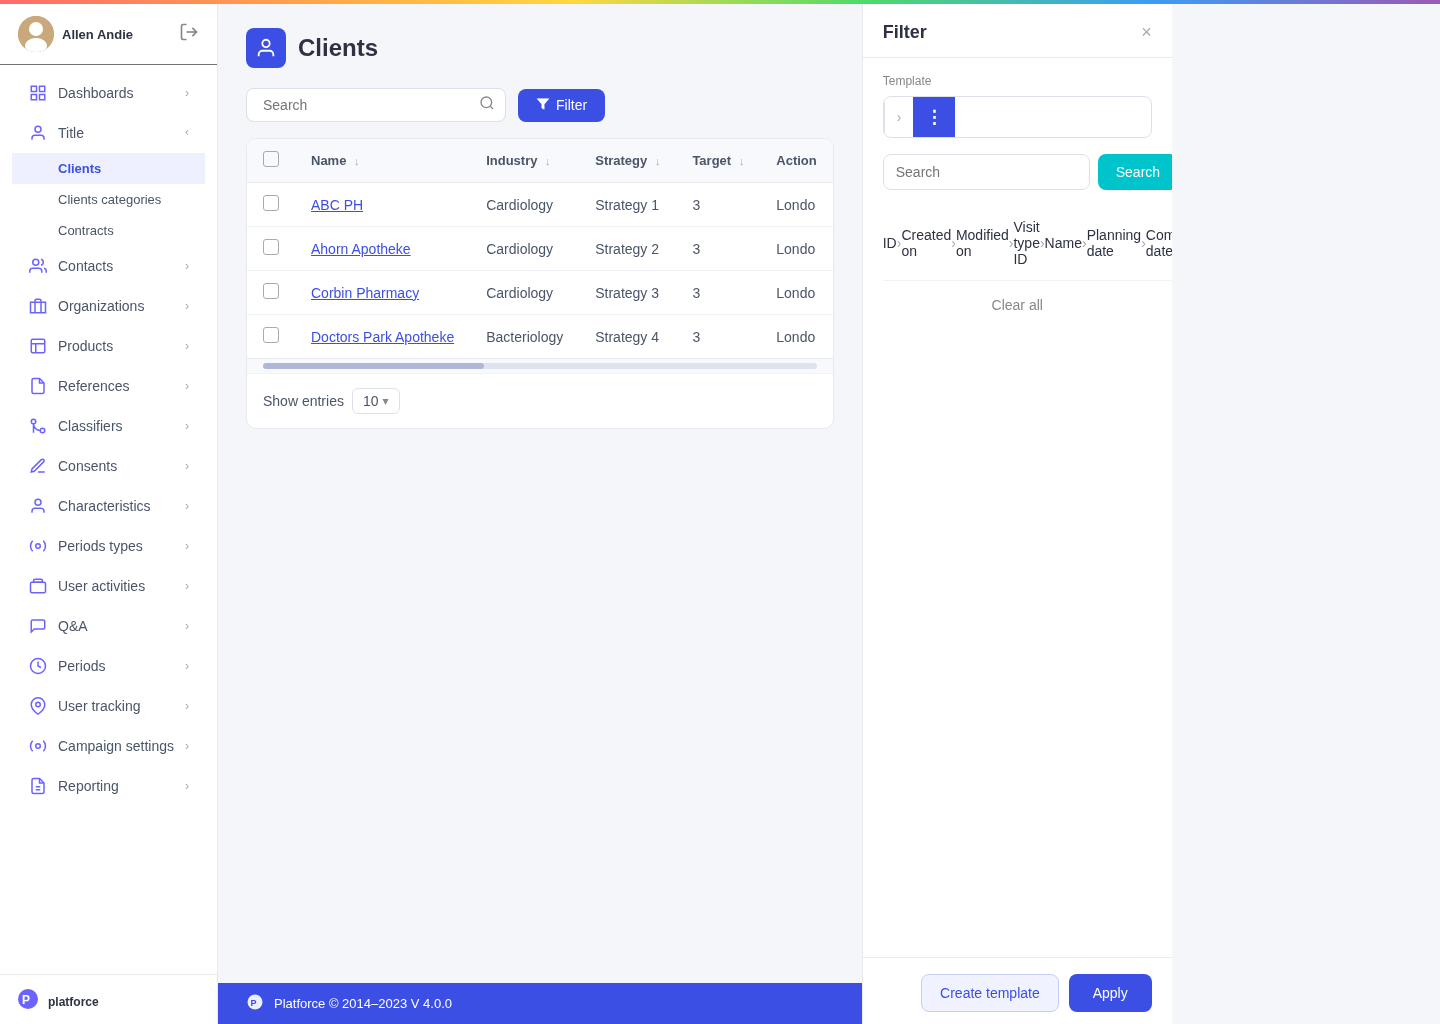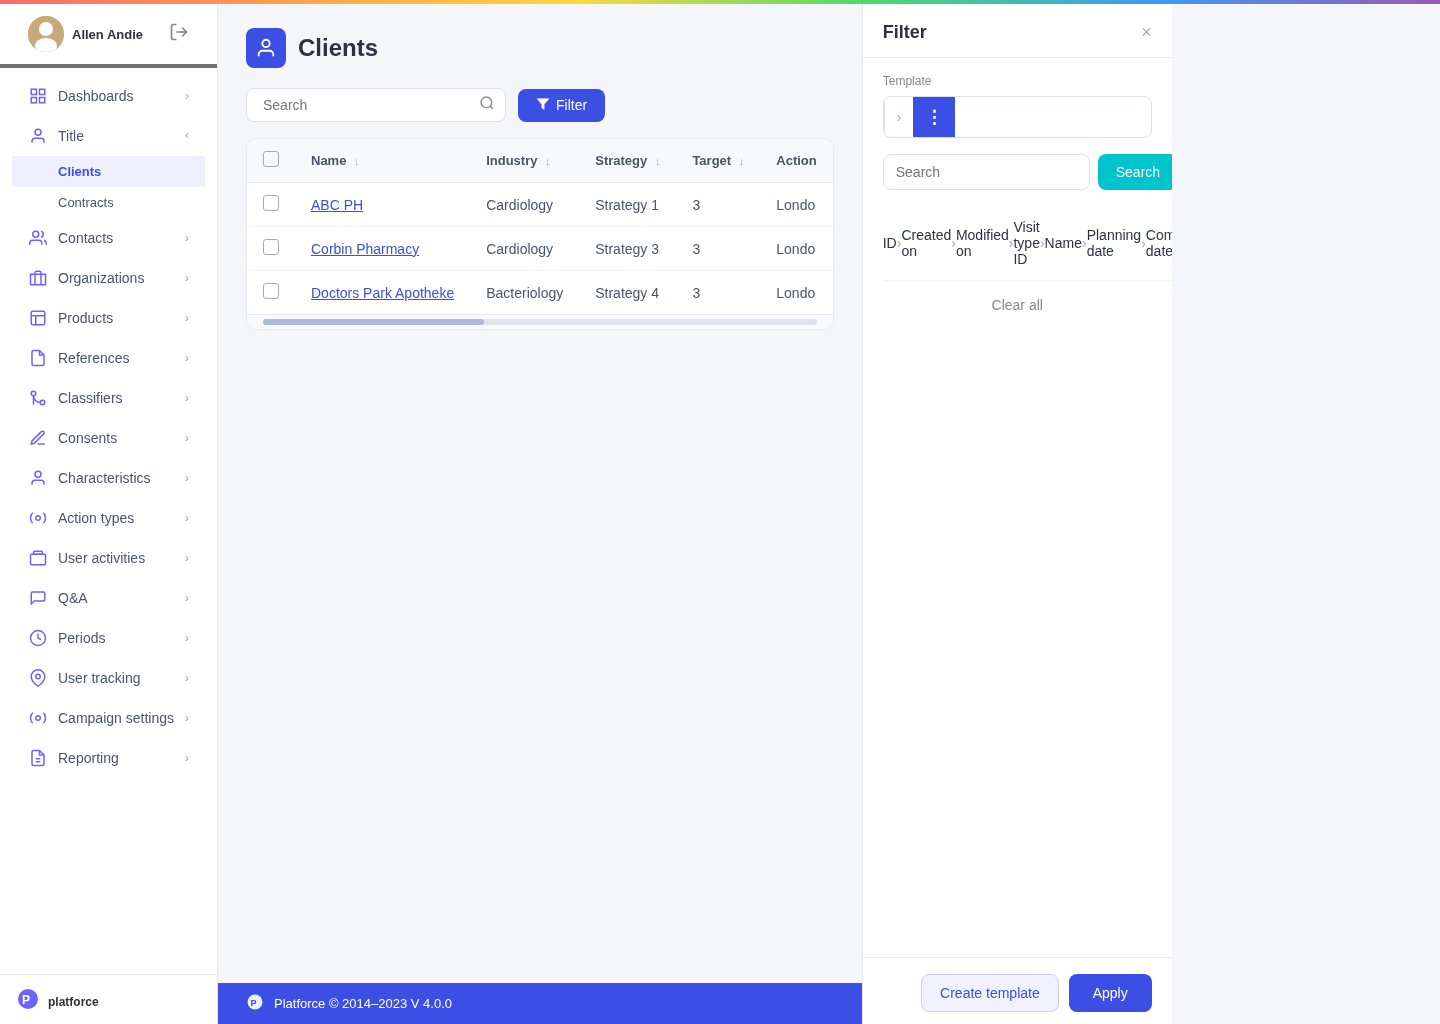--- a/index.html
+++ b/index.html
@@ -1,20 +1,20 @@
 <!DOCTYPE html>
 <html><head>
   <meta charset="utf-8">
   <style>
     * { box-sizing: border-box; margin: 0; padding: 0; }
     body { font-family: -apple-system, BlinkMacSystemFont, 'Segoe UI', sans-serif; font-size: 14px; background: #f5f6fa; display: flex; height: 100vh; overflow: hidden; }
 
     
     .sidebar { width: 218px; background: #fff; display: flex; flex-direction: column; border-right: 1px solid #e8eaf0; flex-shrink: 0; height: 100vh; overflow-y: auto; }
-    .sidebar-header { display: flex; align-items: center; justify-content: space-between; padding: 12px 28px; border-bottom: 4px solid #737373; }
+    .sidebar-header { display: flex; align-items: center; justify-content: space-between; padding: 12px 18px; border-bottom: 1px solid #737373; }
     .sidebar-user { display: flex; align-items: center; gap: 8px; }
     .sidebar-avatar { width: 36px; height: 36px; border-radius: 50%; background: #c9a87c; overflow: hidden; display: flex; align-items: center; justify-content: center; font-size: 12px; color: #fff; }
     .sidebar-username { font-weight: 600; font-size: 13px; color: #2d3142; }
     .sidebar-logout { color: #888; cursor: pointer; font-size: 18px; }
     .sidebar-nav { flex: 1; padding: 8px 12px; }
     .nav-item { display: flex; align-items: center; justify-content: space-between; padding: 10px 16px; cursor: pointer; color: #4a5568; font-size: 14px; transition: background 0.15s; }
     .nav-item .nav-icon { width: 20px; height: 20px; margin-right: 10px; display: flex; align-items: center; justify-content: center; color: #6c63ff; font-size: 16px; flex-shrink: 0; }
     .nav-item .nav-label { flex: 1; }
     .nav-item .nav-arrow { color: #aaa; font-size: 12px; }
     .nav-item .nav-arrow.up { transform: rotate(180deg); }
@@ -134,20 +134,21 @@
           <svg width="18" height="18" viewBox="0 0 24 24" fill="none" stroke="#6c63ff" stroke-width="2">
               <path d="M20 21v-2a4 4 0 0 0-4-4H8a4 4 0 0 0-4 4v2"></path>
               <circle cx="12" cy="7" r="4"></circle>
             </svg>
         </span>
         <span class="nav-label">Title</span>
         <span class="nav-arrow up">›</span>
       </div>
       <div class="nav-sub">
         <div class="nav-sub-item active">Clients</div>
+        <div class="nav-sub-item">Clients categories</div>
         <div class="nav-sub-item">Contracts</div>
       </div>
 
       <div class="nav-item">
         <span class="nav-icon">
           <svg width="18" height="18" viewBox="0 0 24 24" fill="none" stroke="#6c63ff" stroke-width="2">
               <path d="M17 21v-2a4 4 0 0 0-4-4H5a4 4 0 0 0-4 4v2"></path>
               <circle cx="9" cy="7" r="4"></circle>
               <path d="M23 21v-2a4 4 0 0 0-3-3.87"></path>
               <path d="M16 3.13a4 4 0 0 1 0 7.75"></path>
@@ -225,21 +226,21 @@
         <span class="nav-arrow">›</span>
       </div>
 
       <div class="nav-item">
         <span class="nav-icon">
           <svg width="18" height="18" viewBox="0 0 24 24" fill="none" stroke="#6c63ff" stroke-width="2">
               <circle cx="12" cy="12" r="3"></circle>
               <path d="M19.07 4.93a10 10 0 0 1 0 14.14M4.93 4.93a10 10 0 0 0 0 14.14"></path>
             </svg>
         </span>
-        <span class="nav-label">Action types</span>
+        <span class="nav-label">Periods types</span>
         <span class="nav-arrow">›</span>
       </div>
 
       <div class="nav-item">
         <span class="nav-icon">
           <svg width="18" height="18" viewBox="0 0 24 24" fill="none" stroke="#6c63ff" stroke-width="2">
               <rect x="2" y="7" width="20" height="14" rx="2"></rect>
               <path d="M16 3H8a2 2 0 0 0-2 2v2h12V5a2 2 0 0 0-2-2z"></path>
             </svg>
         </span>
@@ -358,20 +359,28 @@
               <th><span>Target</span> <span class="sort-icon">↓</span></th>
               <th><span>Action</span></th>
             </tr>
           </thead>
           <tbody id="table-body">
           <tr>
     <td class="checkbox-cell"><span class="checkbox"></span></td>
     <td><a>ABC PH</a></td>
     <td>Cardiology</td>
     <td>Strategy 1</td>
+    <td>3</td>
+    <td>Londo</td>
+  </tr>
+              <tr>
+    <td class="checkbox-cell"><span class="checkbox"></span></td>
+    <td><a>Ahorn Apotheke</a></td>
+    <td>Cardiology</td>
+    <td>Strategy 2</td>
     <td>3</td>
     <td>Londo</td>
   </tr>
               <tr>
     <td class="checkbox-cell"><span class="checkbox"></span></td>
     <td><a>Corbin Pharmacy</a></td>
     <td>Cardiology</td>
     <td>Strategy 3</td>
     <td>3</td>
     <td>Londo</td>
@@ -384,20 +393,27 @@
     <td>3</td>
     <td>Londo</td>
   </tr>
             </tbody>
         </table>
         <div class="scroll-bar-row">
           <div class="scroll-bar-inner">
               <div class="scroll-bar-thumb"></div>
             </div>
         </div>
+        <div class="show-entries">
+          <span>Show entries</span>
+          <div class="entries-select">
+            <span>10</span>
+            <span class="arrow">▾</span>
+          </div>
+        </div>
       </div>
     </div>
 
     <div class="main-footer">
       <span>
         <svg width="18" height="18" viewBox="0 0 24 24">
             <circle cx="12" cy="12" r="10" fill="white" opacity="0.9"></circle>
             <text x="6" y="17" font-size="12" fill="#3b4fe4" font-weight="bold">P</text>
           </svg>
       </span>

